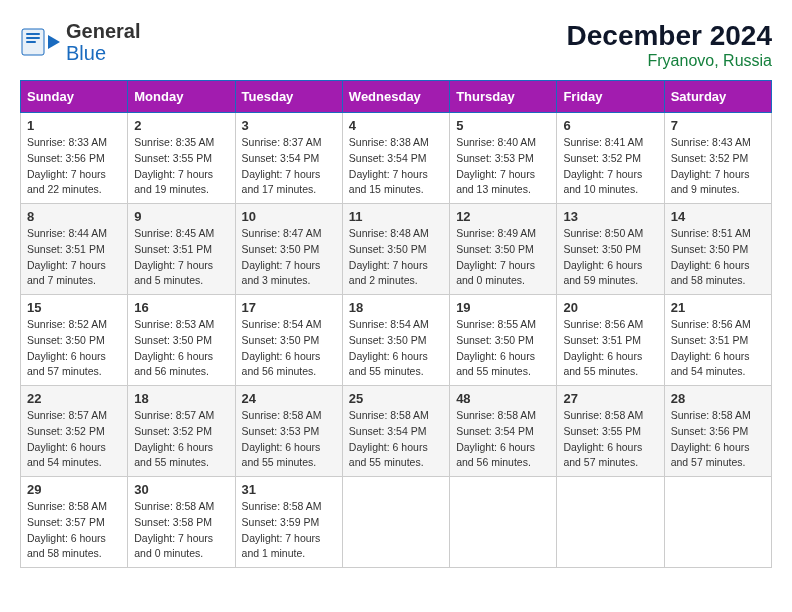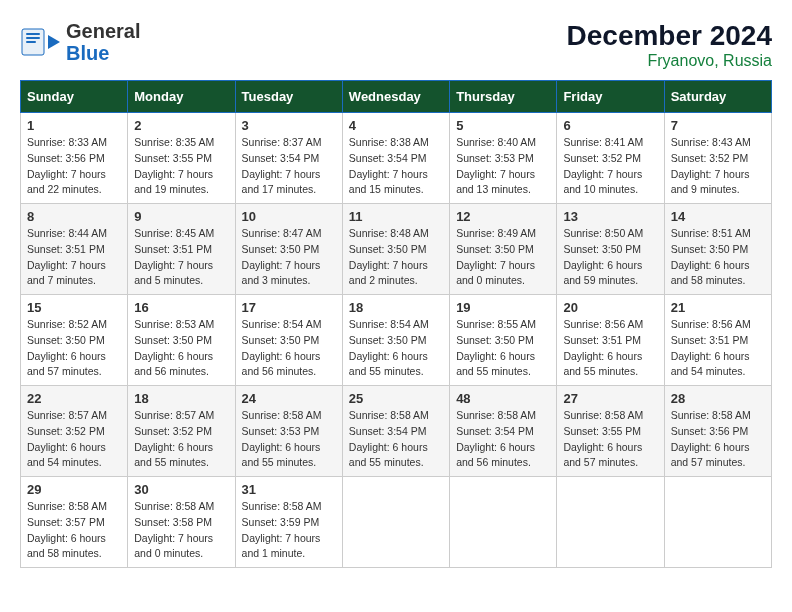--- a/index.html
+++ b/index.html
@@ -32,21 +32,21 @@
     .location {
       font-size: 16px;
       color: #15803d;
     }
     table {
       width: 100%;
       border-collapse: collapse;
       font-size: 11px;
     }
     thead tr {
-      background-color: #14532d;
+      background-color: #a21caf;
       color: white;
       border-radius: 7px;
     }
     thead th {
       padding: 8px 6px;
       font-size: 13px;
       font-weight: bold;
       text-align: left;
       border: 1px solid #1a6bbf;
     }
@@ -93,21 +93,21 @@
         <svg width="42" height="42" viewBox="0 0 42 42">
           <rect x="2" y="8" width="22" height="26" rx="2" fill="#e8f0f8" stroke="#1a6bbf" stroke-width="1"></rect>
           <rect x="6" y="12" width="14" height="2" rx="1" fill="#1a6bbf"></rect>
           <rect x="6" y="16" width="14" height="2" rx="1" fill="#1a6bbf"></rect>
           <rect x="6" y="20" width="10" height="2" rx="1" fill="#1a6bbf"></rect>
           <polygon points="28,14 40,21 28,28" fill="#1a6bbf"></polygon>
         </svg>
       </div>
       <div>
         <div style="font-size:20px;font-weight:bold;color:#333;line-height:1.1;">General</div>
-        <div style="font-size:20px;font-weight:bold;color:#1a6bbf;line-height:1.1;">Blue</div>
+        <div style="font-size:20px;font-weight:normal;color:#1a6bbf;line-height:1.1;">Blue</div>
       </div>
     </div>
   </div>
   <div class="title-block">
     <div class="month-title">December 2024</div>
     <div class="location">Fryanovo, Russia</div>
   </div>
 </div>
 
 <table>

